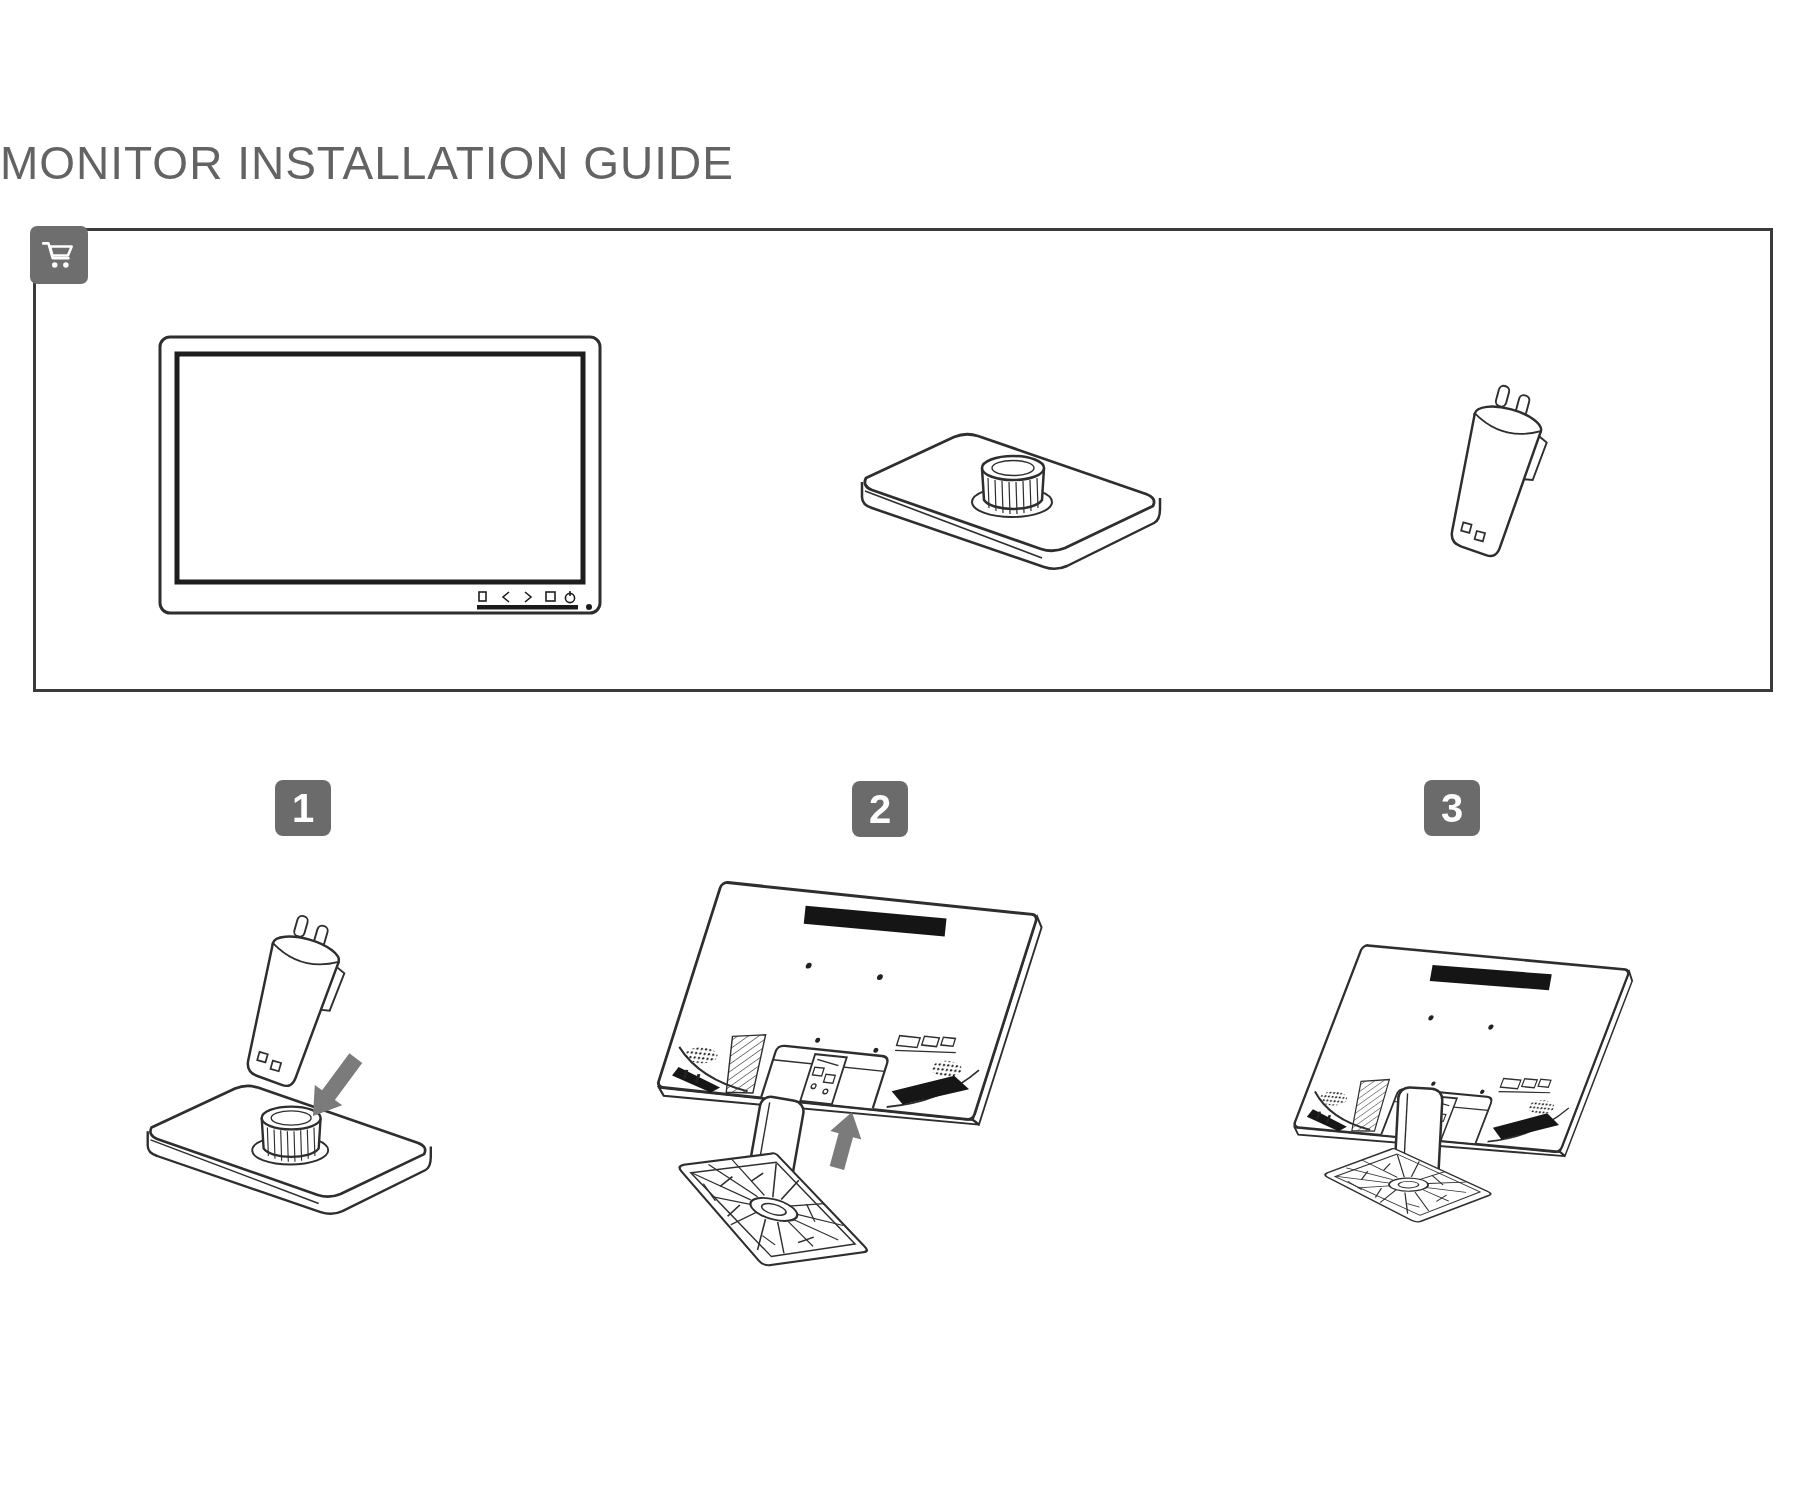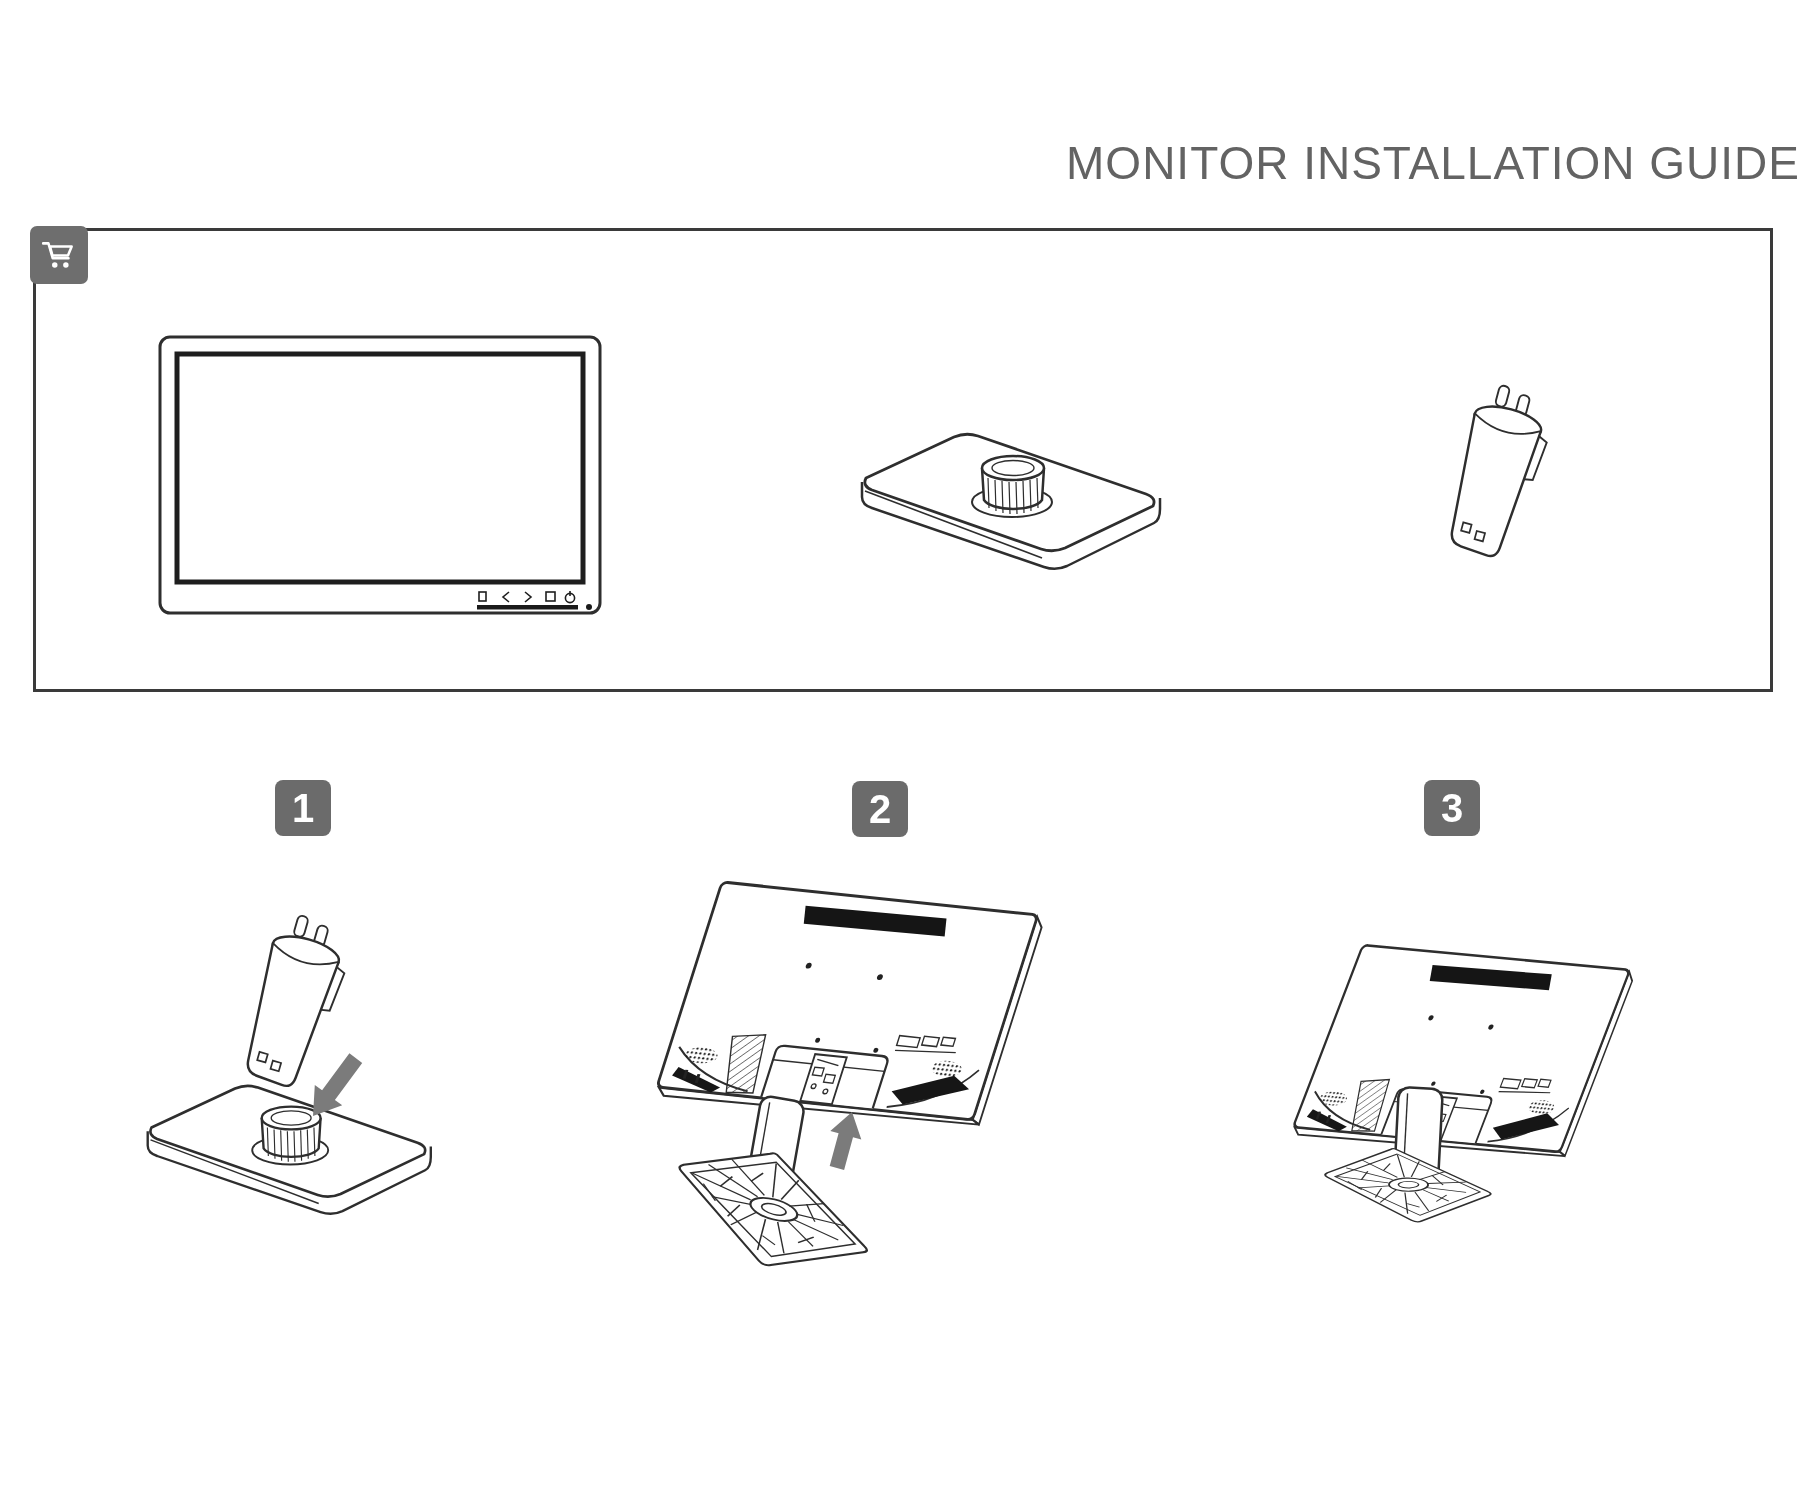--- a/index.html
+++ b/index.html
@@ -1,18 +1,18 @@
 <!DOCTYPE html>
 <html><head>
 <meta charset="utf-8">
 <style>
   html,body{margin:0;padding:0;background:#fff;}
   .page{position:relative;width:1800px;height:1500px;background:#fff;overflow:hidden;
         font-family:"Liberation Sans", sans-serif;}
-  .title{position:absolute;top:136px;left:0;width:100%;text-align:right;
+  .title{position:absolute;top:136px;left:0;width:100%;text-align:left;
          font-size:46px;letter-spacing:1px;color:#636363;}
   .parts-box{position:absolute;left:33px;top:228px;width:1734px;height:458px;
              border:3px solid #3a3a3a;background:#fff;}
   .cart-badge{position:absolute;left:30px;top:226px;width:58px;height:58px;
               background:#6e6e6e;border-radius:7px;display:flex;align-items:center;justify-content:center;}
   .badge{position:absolute;width:56px;height:56px;background:#6b6b6b;border-radius:8px;
          color:#fff;font-weight:bold;font-size:40px;display:flex;align-items:center;justify-content:center;}
   .art{position:absolute;left:0;top:0;width:1800px;height:1500px;}
 </style>
 </head>

